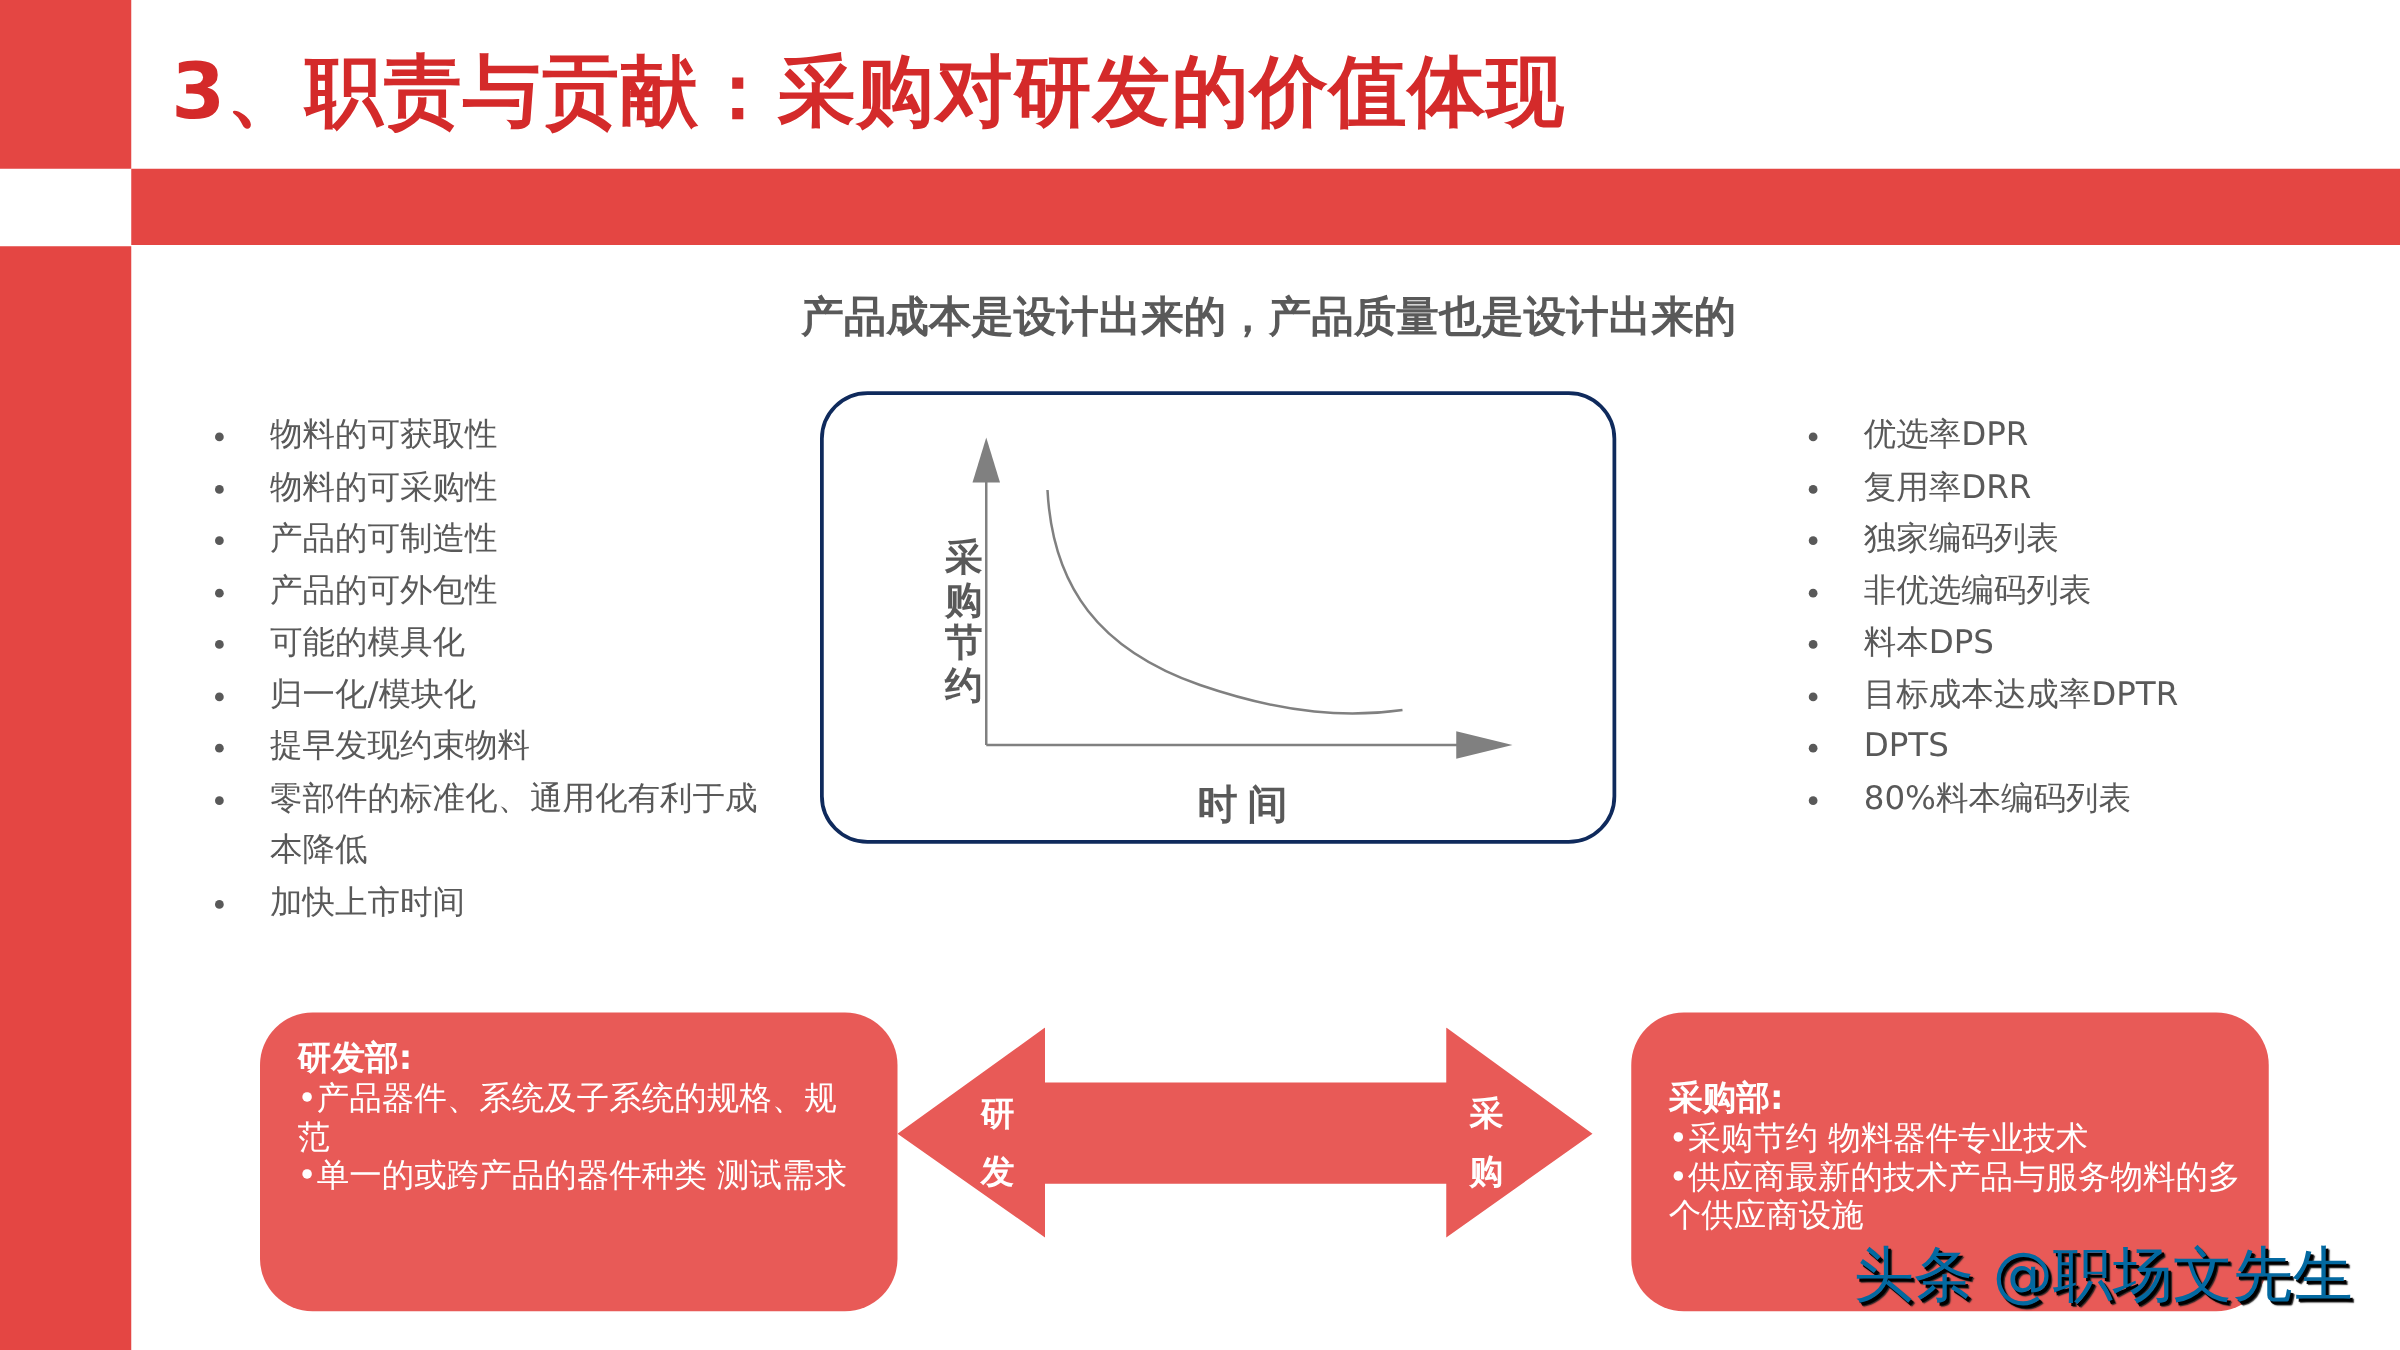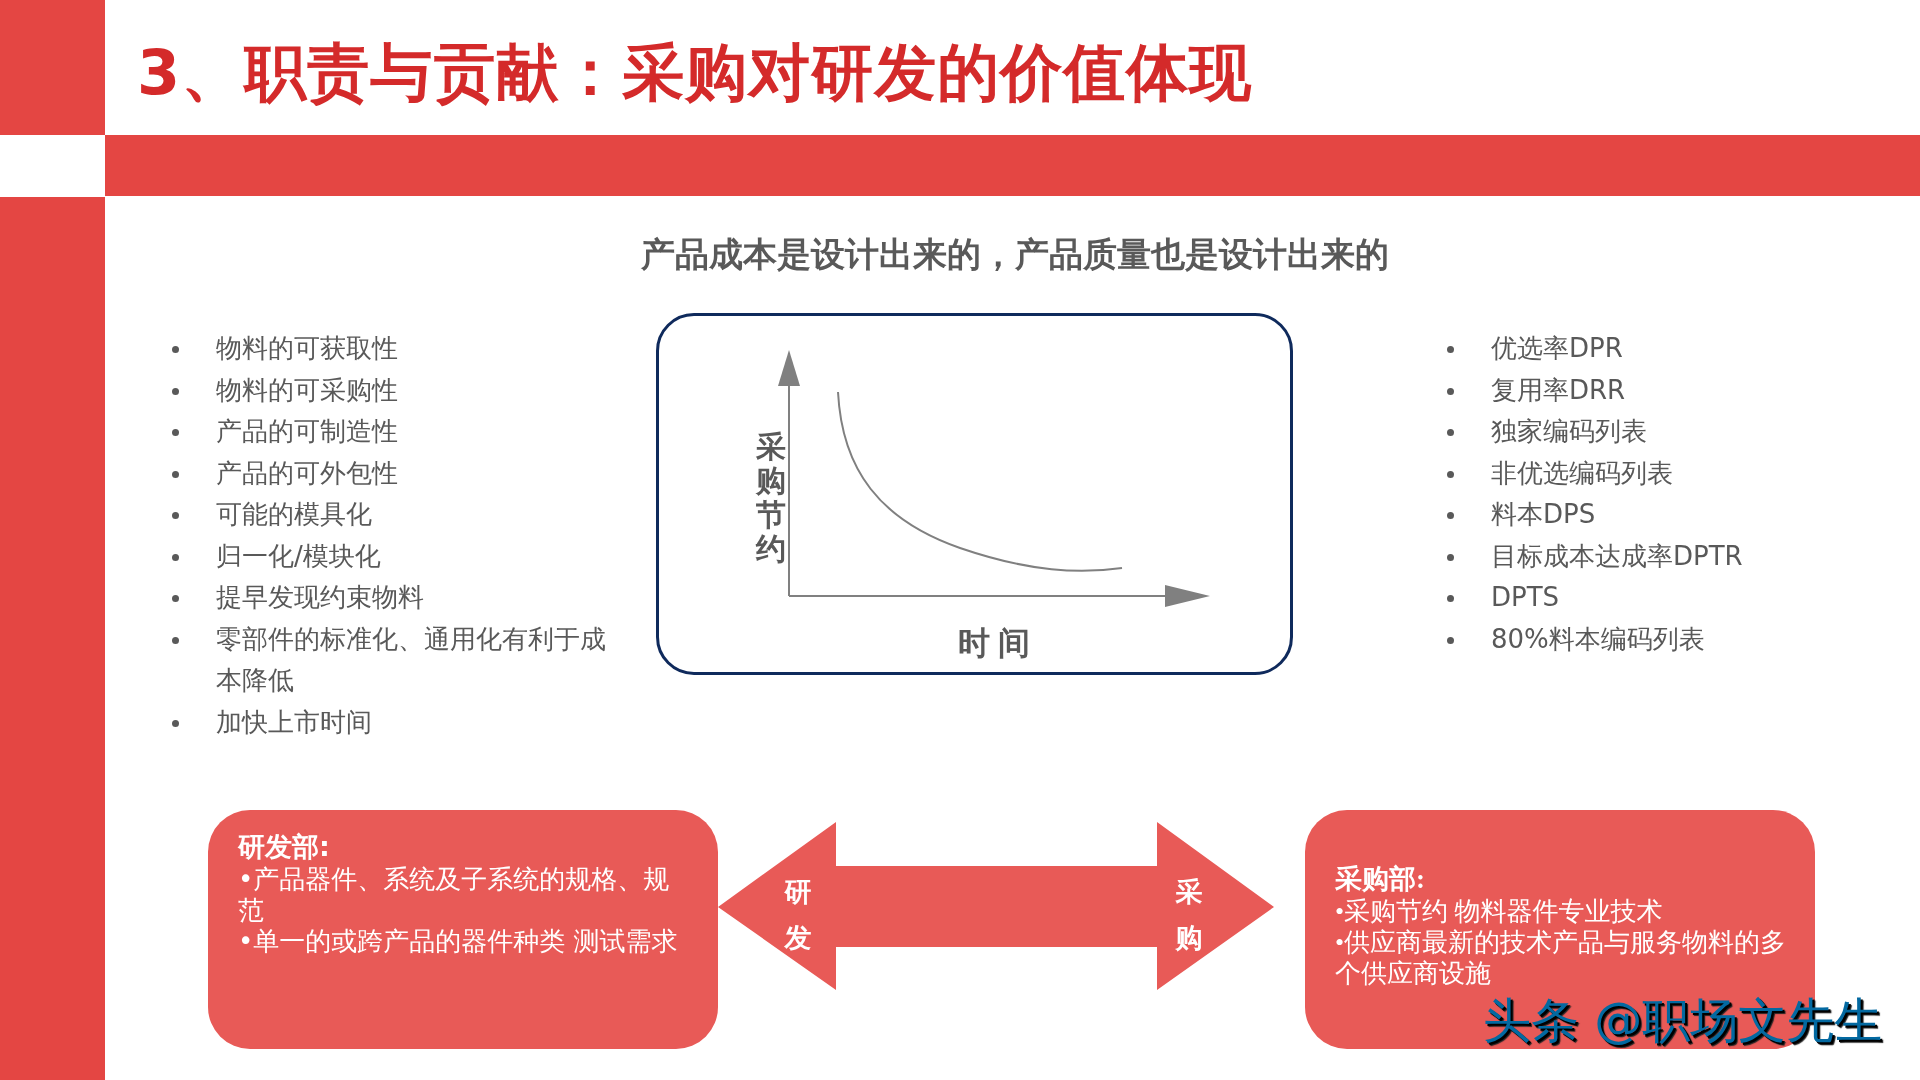--- a/index.html
+++ b/index.html
@@ -46,21 +46,21 @@
   .x-label {
     left: 878px; width: 160px; top: 622px; text-align: right; font-size: 32px;
     font-weight: bold; color: #595959; letter-spacing: 8px;
   }
 
   .dept-box {
     top: 810px; width: 510px; height: 239px; background: #e85a57; border-radius: 42px;
     color: #ffffff; box-sizing: border-box;
   }
   .dept-left { left: 180px; padding: 20px 28px 0 30px; margin-left: 28px; }
-  .dept-right { left: 1305px; padding: 52px 20px 0 30px; font-family: Liberation Serif, serif; }
+  .dept-right { left: 1305px; padding: 52px 20px 0 30px; }
   .dept-title { font-size: 27px; font-weight: bold; line-height: 34px; }
   .dept-line { font-size: 26px; line-height: 31px; }
 
   .arrow-svg { position: absolute; left: 718px; top: 822px; }
   .arrow-label {
     font-size: 27px; font-weight: bold; color: #ffffff; width: 30px; line-height: 46px;
     text-align: center;
   }
   .arrow-left-label { left: 783px; top: 869px; }
   .arrow-right-label { left: 1174px; top: 869px; }

